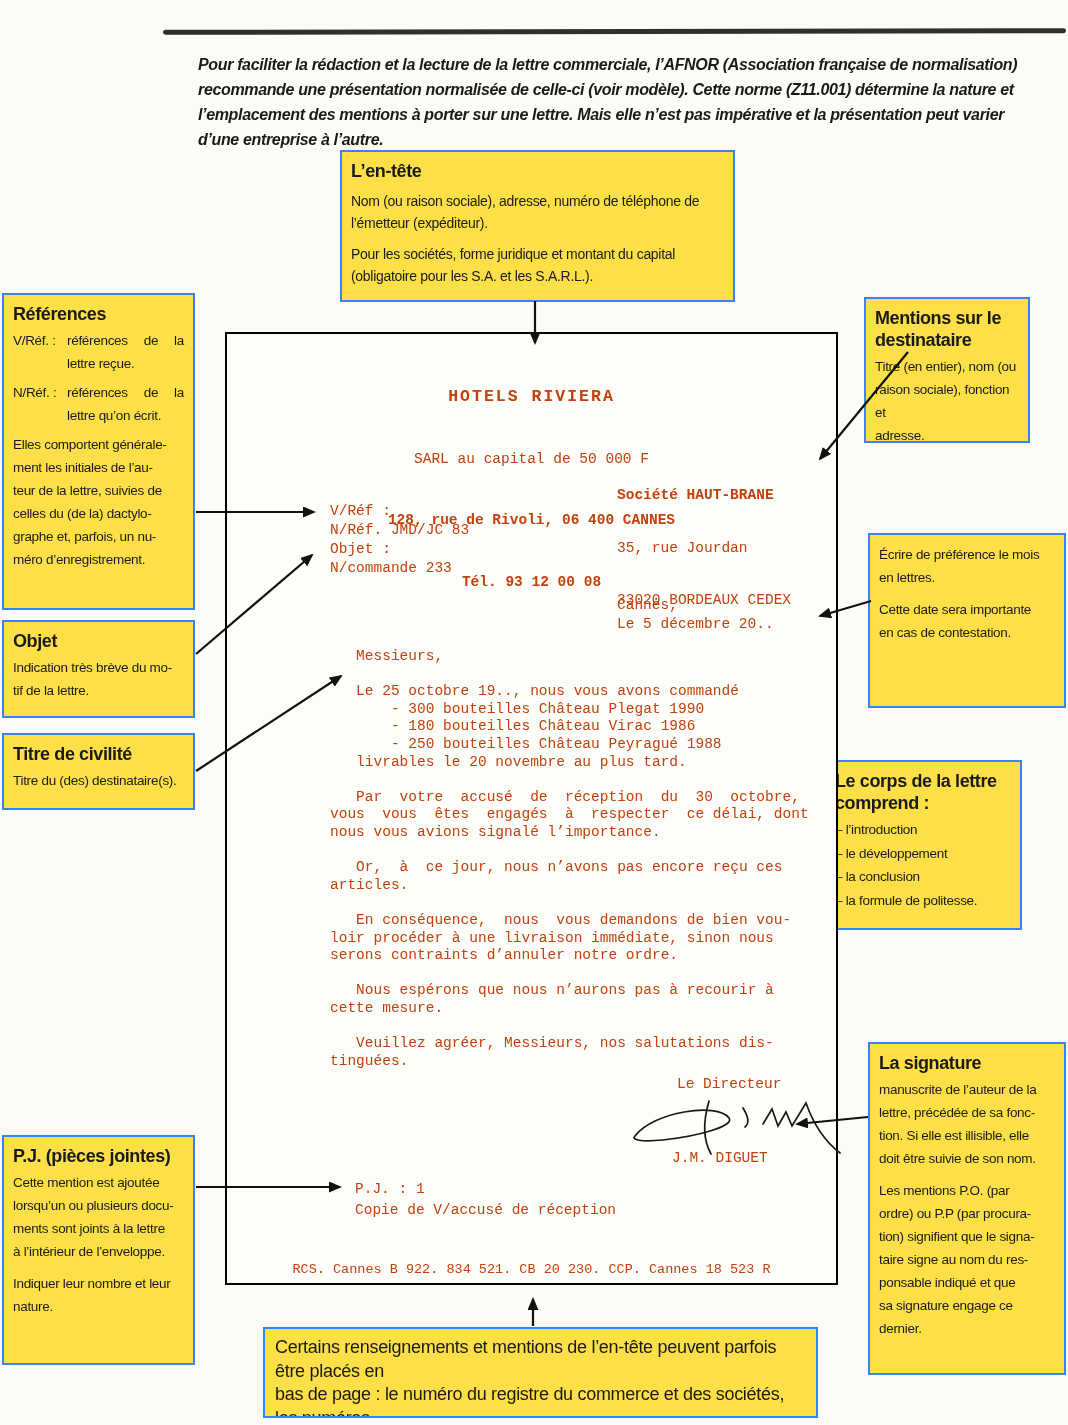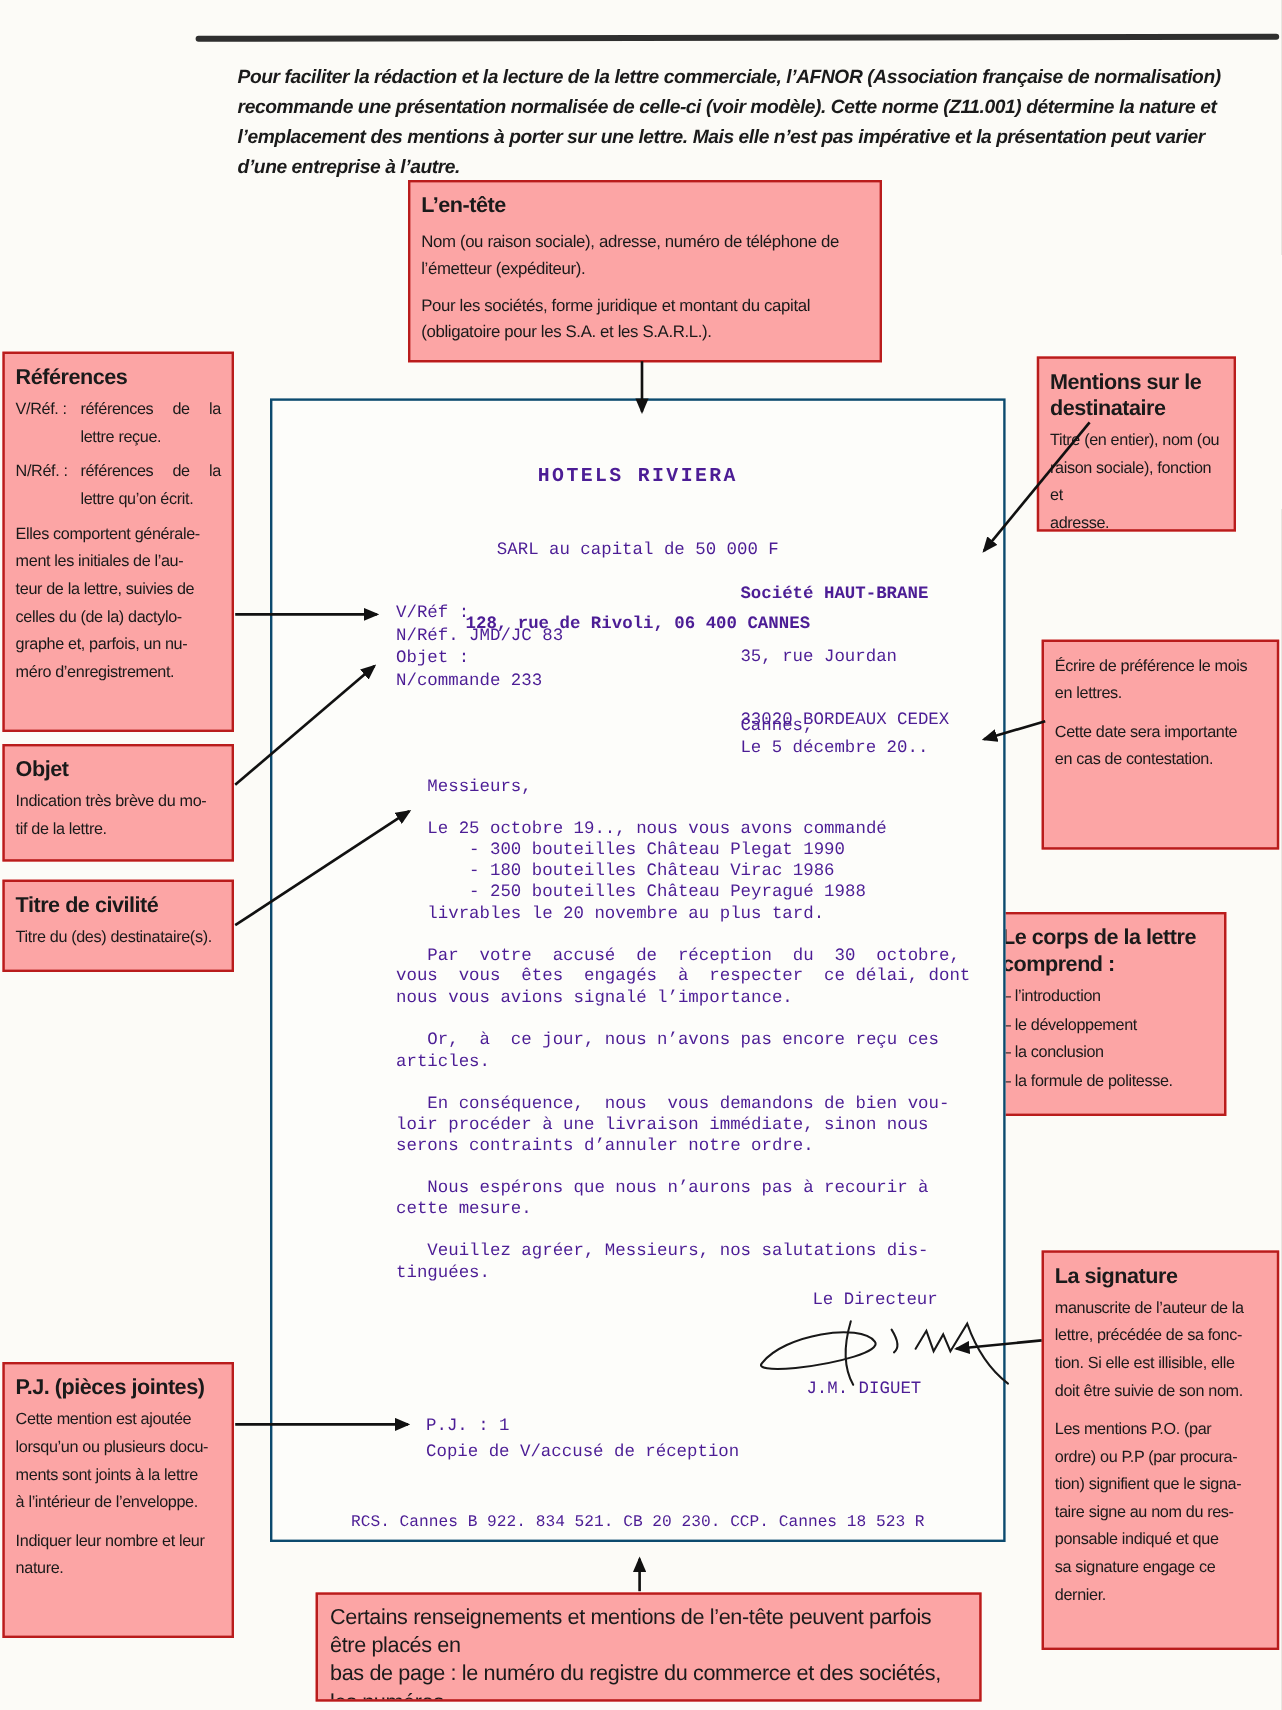--- a/index.html
+++ b/index.html
@@ -13,21 +13,21 @@
 
   
   .intro{
     position:absolute; left:168px; top:36px; width:900px;
     font-size:16px; font-weight:bold; font-style:italic;
     letter-spacing:-0.35px; line-height:25px; white-space:pre-line;margin-left:30px;
   }
 
   
   .abox{
-    position:absolute; background:#fca5a5; border:2px solid #b91c1c;
+    position:absolute; background:#fde047; border:2px solid #3b82f6;
     padding:8px 9px; box-sizing:border-box; overflow:hidden;
     font-size:13.5px; letter-spacing:-0.3px; line-height:23px;
   }
   .abox h3{
     margin:0 0 4px 0; font-size:18px; line-height:22px;
     letter-spacing:-0.4px; white-space:pre-line;
   }
   .abox p{margin:0 0 9px 0; white-space:pre-line;}
   .abox p:last-child{margin-bottom:0;}
   .ref-entry{display:flex; margin:0 0 6px 0;justify-content:center;}
@@ -44,23 +44,23 @@
   .b-pj          {left:2px;   top:1135px; width:193px; height:230px;}
   .b-destinataire{left:864px; top:297px;  width:166px; height:146px;}
   .b-lieudate    {left:868px; top:533px;  width:198px; height:175px;}
   .b-corps       {left:824px; top:760px;  width:198px; height:170px;}
   .b-signature   {left:868px; top:1042px; width:198px; height:333px;}
   .b-basdepage   {left:263px; top:1327px; width:555px; height:91px; font-size:18px; line-height:23.5px; padding:7px 10px;}
 
   
   .letter{
     position:absolute; left:225px; top:332px; width:613px; height:953px;
-    background:#fdfdfa; border:2px solid #0c4a6e; box-sizing:border-box;
+    background:#fdfdfa; border:2px solid #000000; box-sizing:border-box;
     font-family:"Liberation Mono","DejaVu Sans Mono",monospace;
-    font-size:14.5px; color:#4c1d95;
+    font-size:14.5px; color:#c2410c;
   }
   .letter .abs{position:absolute; white-space:pre;}
   .lt-header{left:0; right:0; top:12px; text-align:center; line-height:20.5px;}
   .lt-company{font-size:16.5px; font-weight:bold; letter-spacing:2px;}
   .lt-bold{font-weight:bold;}
   .lt-recipient{left:390px; top:118px; line-height:17.5px;}
   .lt-refs{left:103px; top:168px; line-height:19px;}
   .lt-date{left:390px; top:262px; line-height:19px;}
   .lt-body{left:103px; top:314px; line-height:17.6px; margin:0;
     font-family:inherit; font-size:inherit;}
@@ -179,20 +179,21 @@
     <p>Certains renseignements et mentions de l’en-tête peuvent parfois être placés en
 bas de page : le numéro du registre du commerce et des sociétés, les numéros
 des comptes bancaire et postal, etc.</p>
   </div>
 
   <div class="letter">
     <div class="abs lt-header">
       <div class="lt-company">HOTELS RIVIERA</div>
       <div>SARL au capital de 50 000 F</div>
       <div class="lt-bold">128, rue de Rivoli, 06 400 CANNES</div>
+      <div class="lt-bold">Tél. 93 12 00 08</div>
     </div>
     <div class="abs lt-recipient">
       <div class="lt-bold">Société HAUT-BRANE</div>
       <div>35, rue Jourdan</div>
       <div>33020 BORDEAUX CEDEX</div>
     </div>
     <div class="abs lt-refs">V/Réf :
 N/Réf. JMD/JC 83
 Objet :
 N/commande 233</div>

